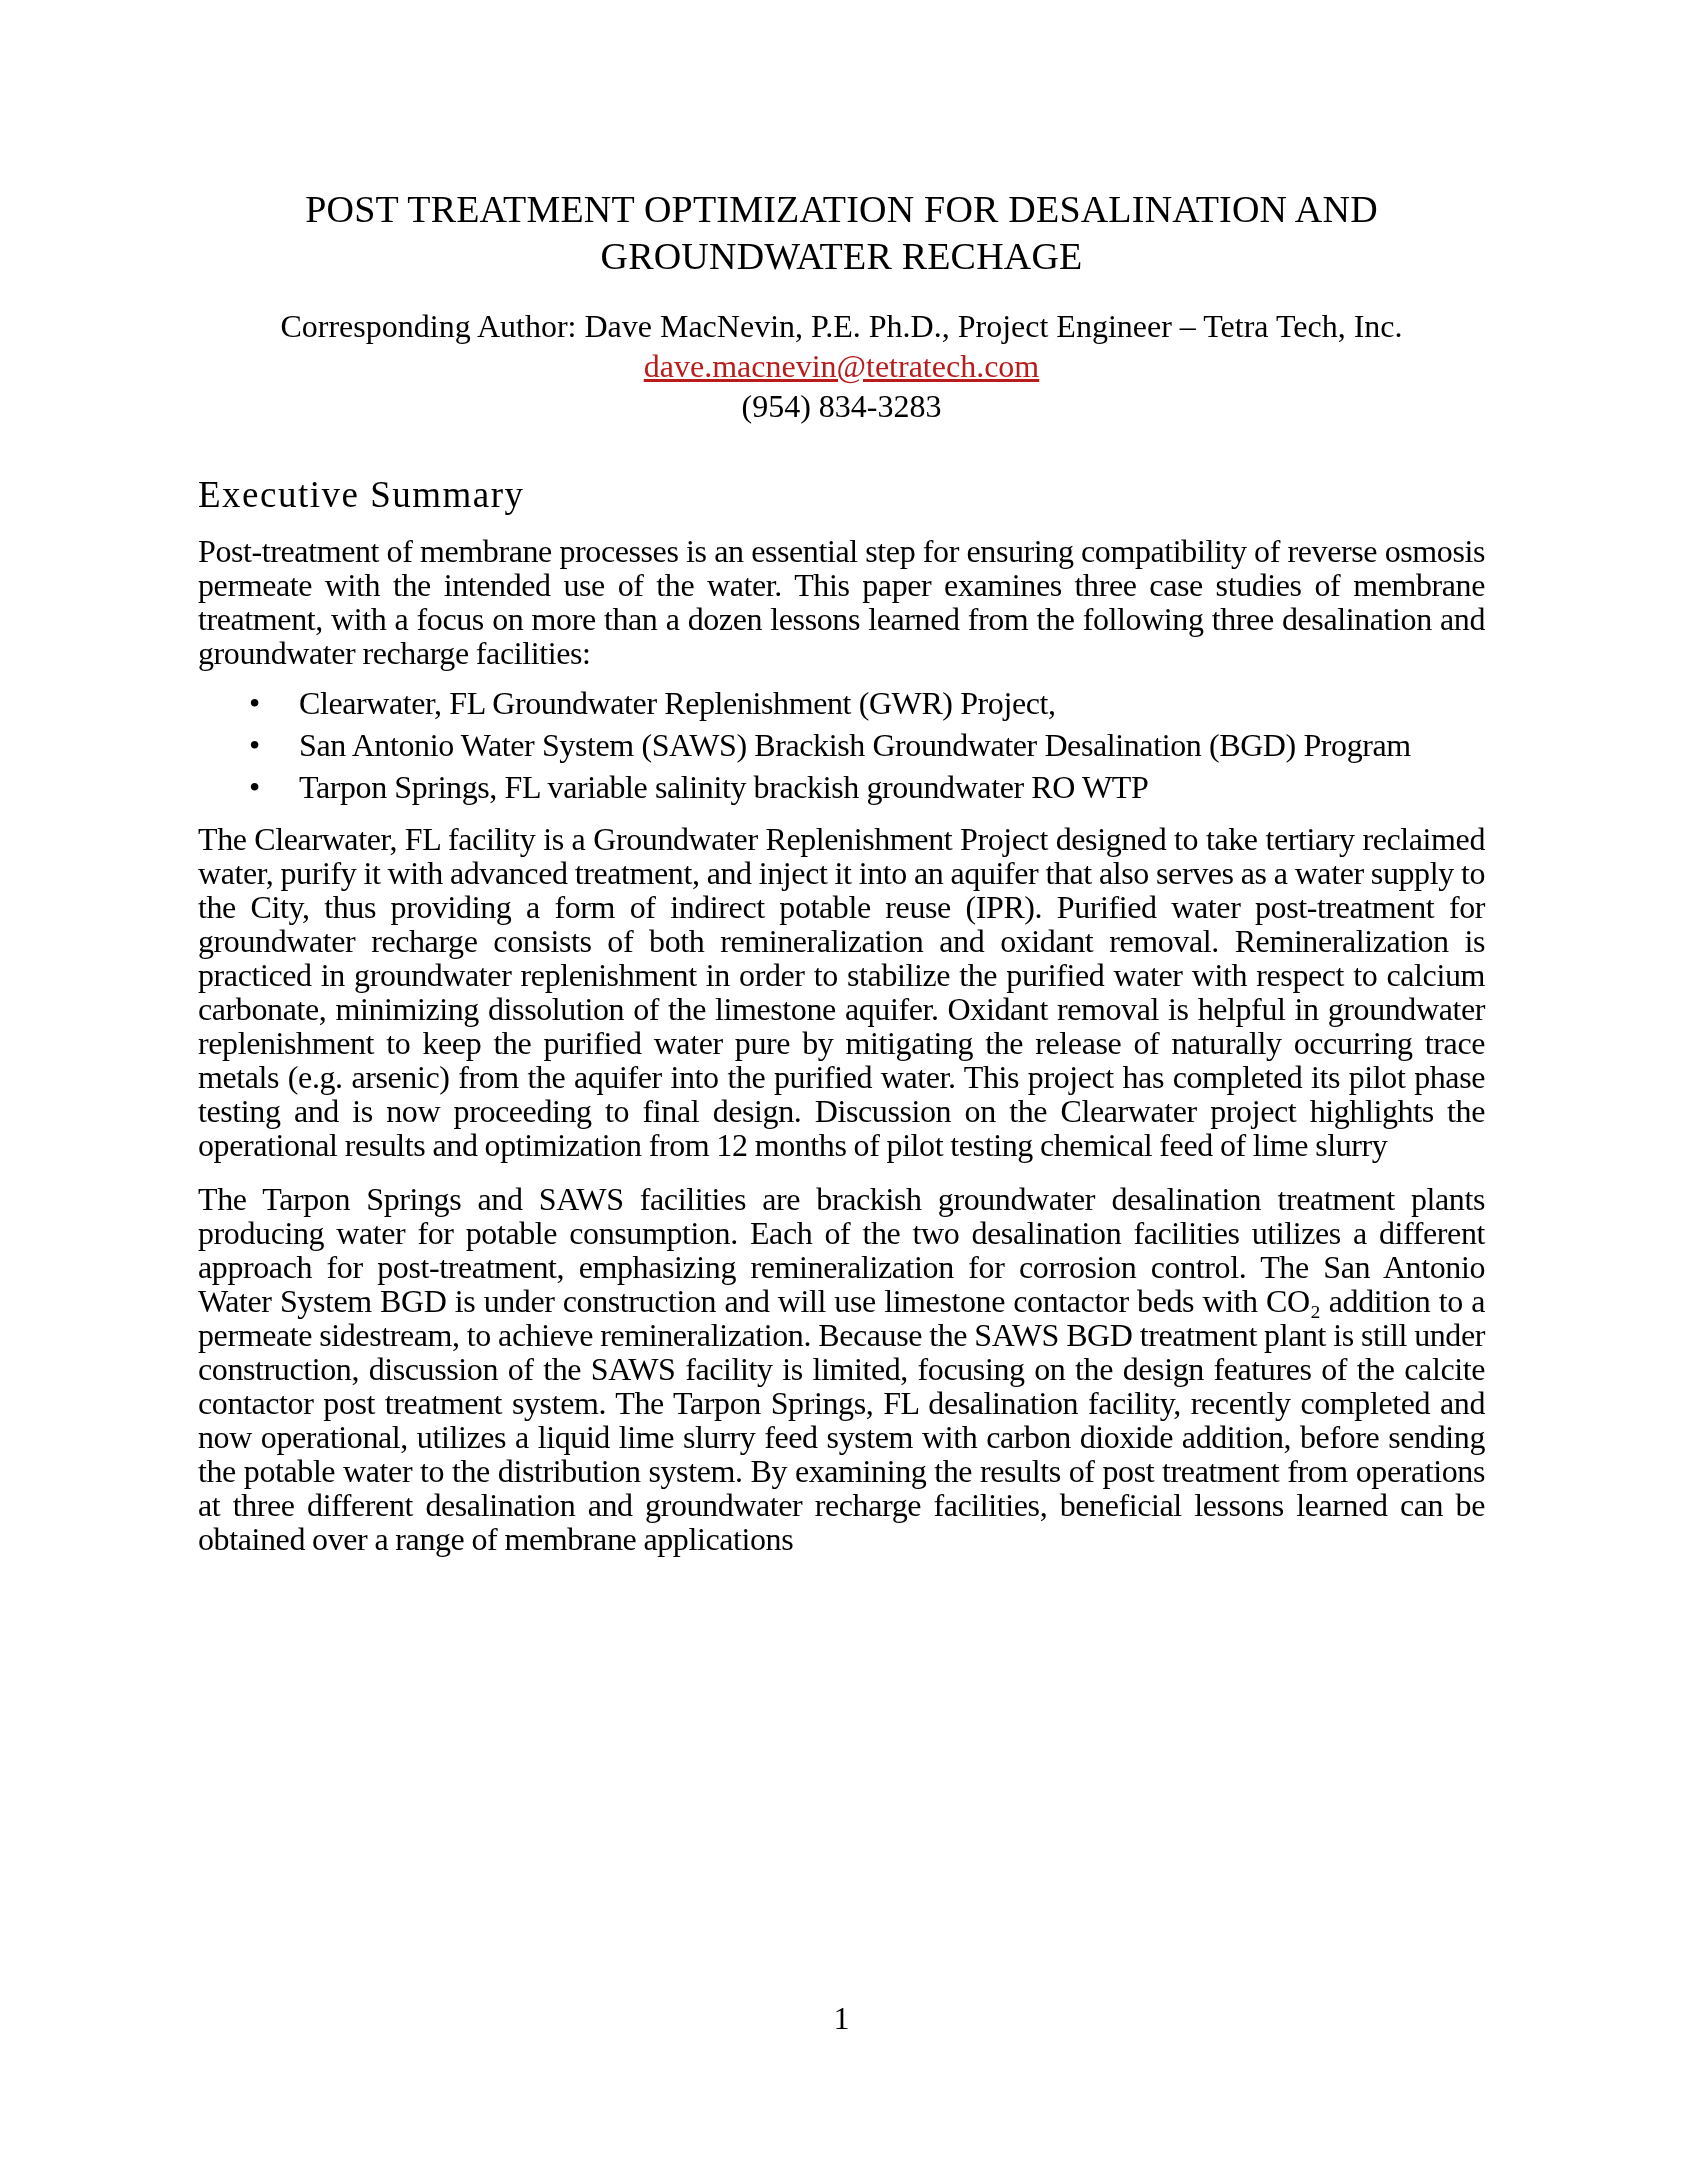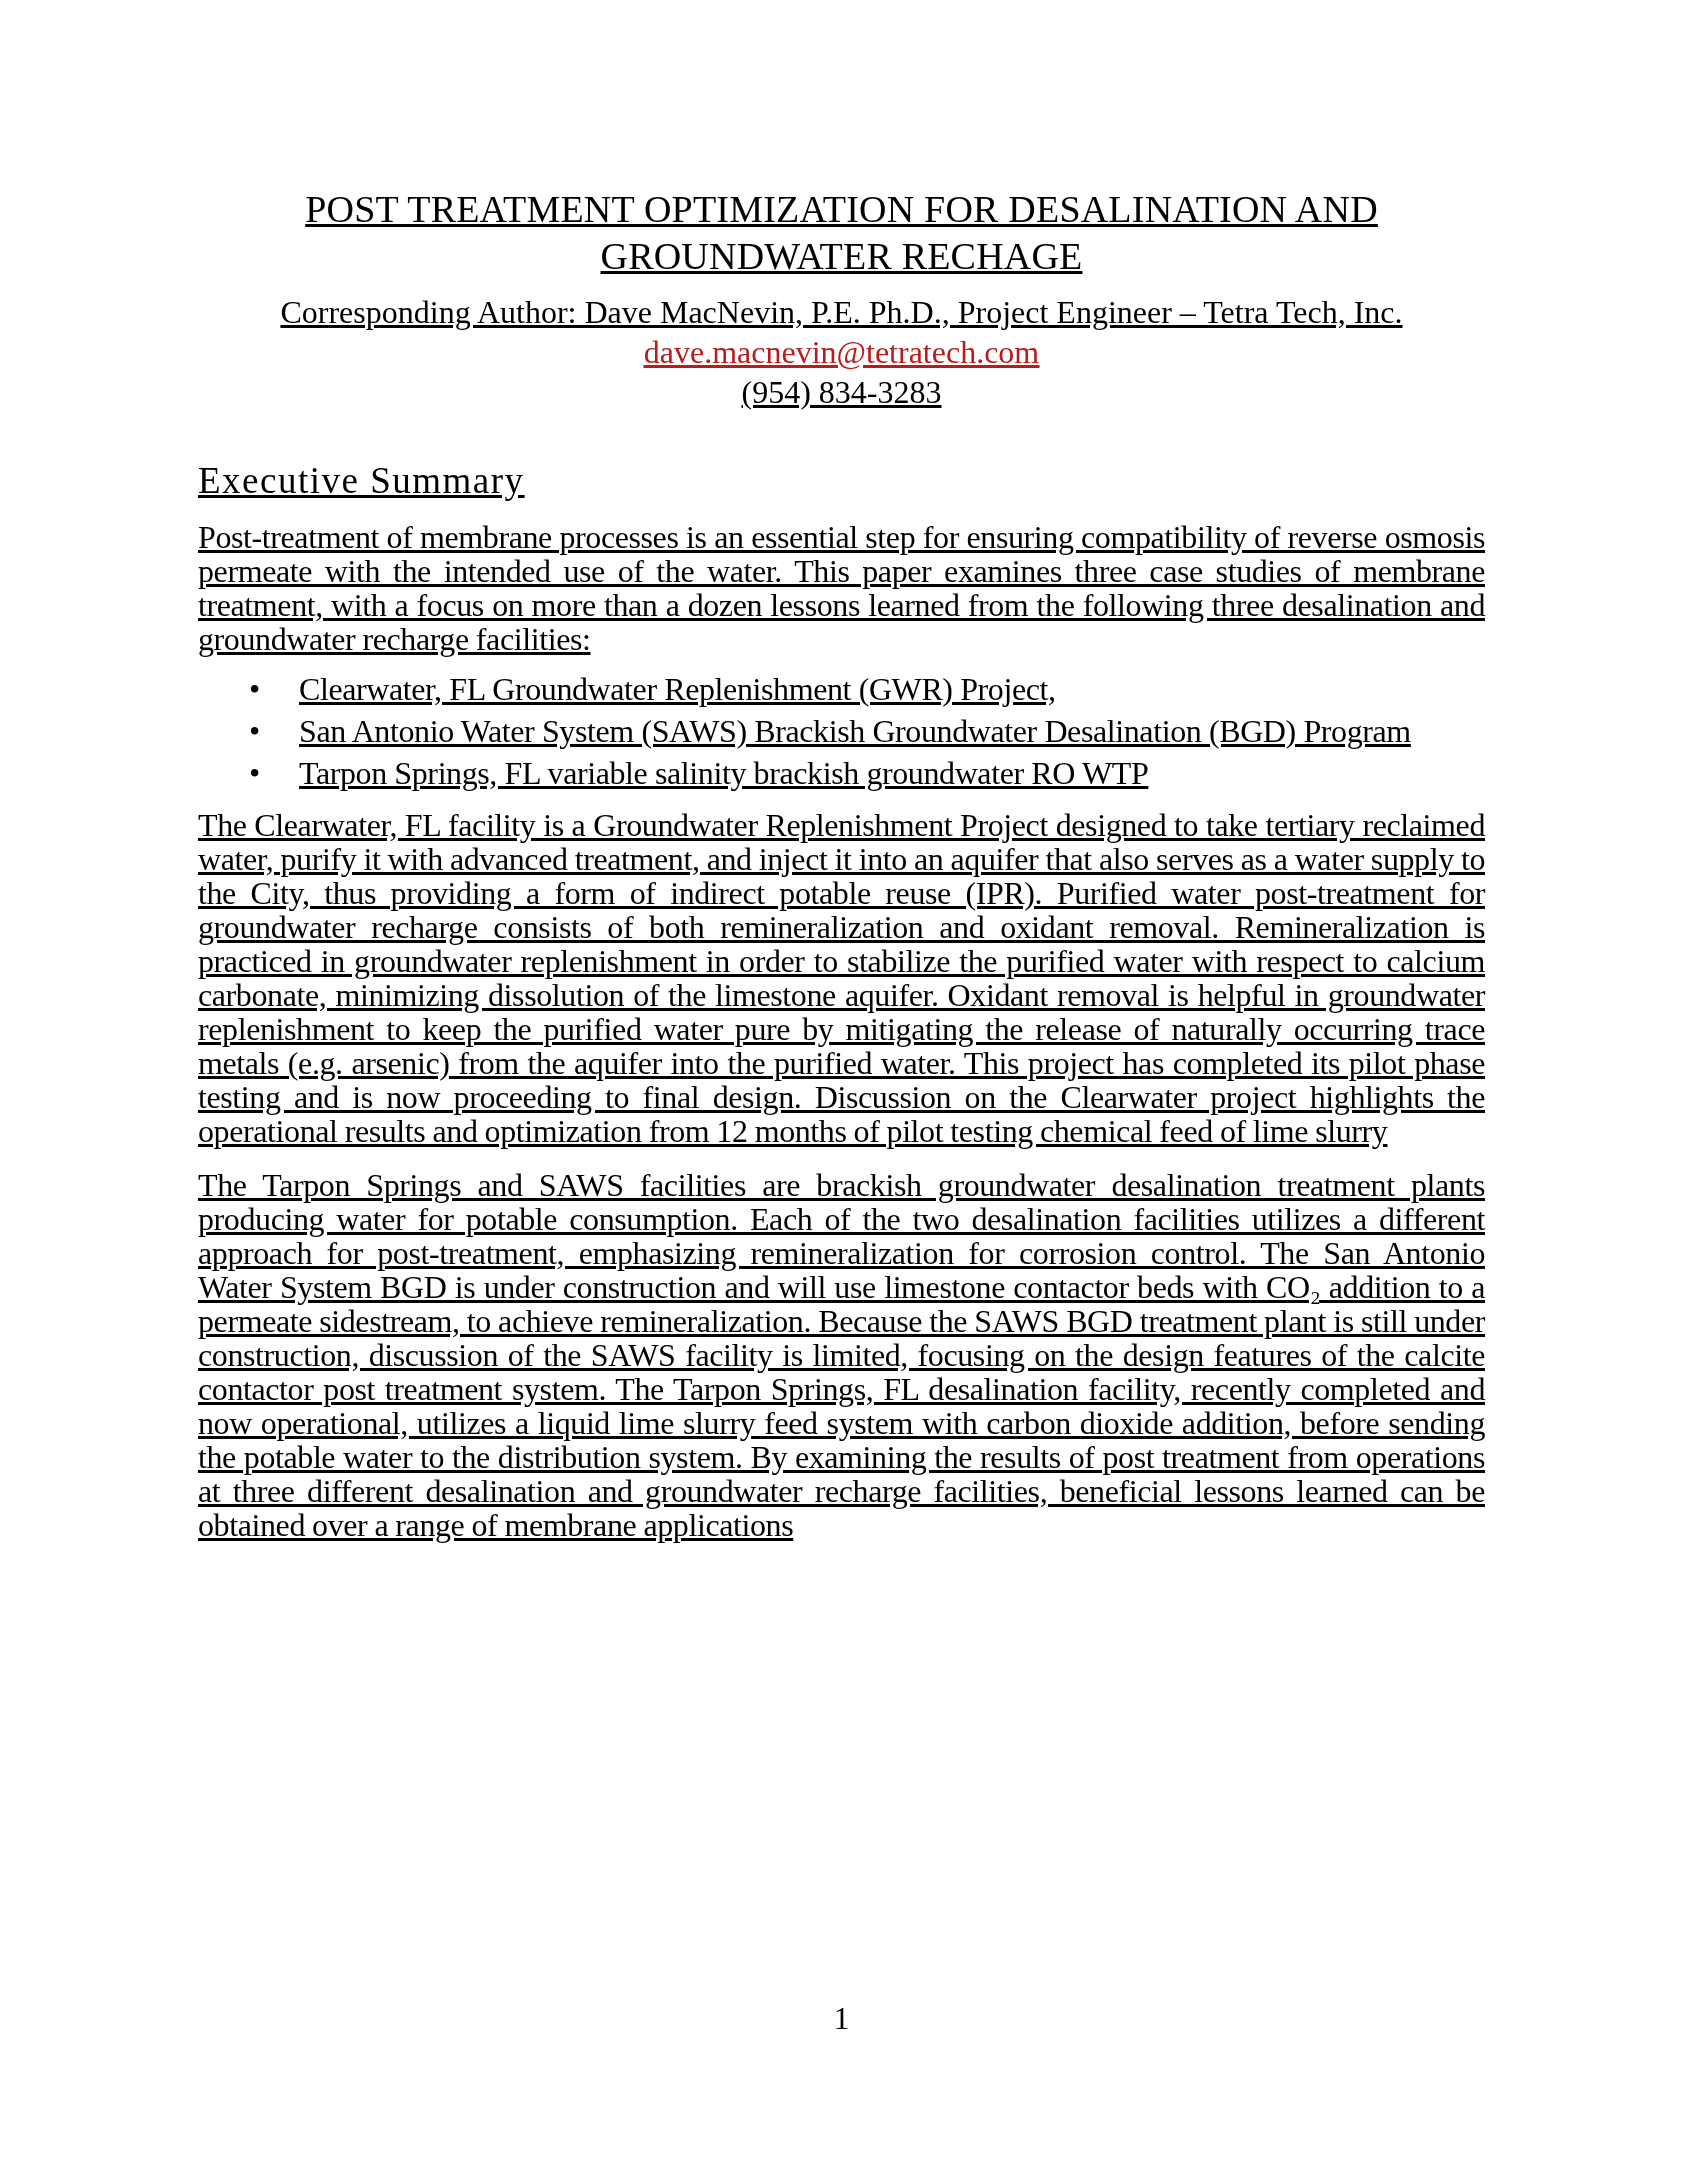--- a/index.html
+++ b/index.html
@@ -8,36 +8,35 @@
     background: #ffffff;
   }
   .page {
     position: relative;
     width: 1683px;
     height: 2178px;
     background: #ffffff;
     color: #000000;
     font-family: "Liberation Serif", "DejaVu Serif", serif;
     overflow: hidden;
-    text-decoration: underline;
   }
   .content {
     padding: 186px 198px 0 198px;
   }
   .title {
     margin: 0;
     text-align: center;
     font-size: 38px;
     font-weight: normal;
     line-height: 47px;
     letter-spacing: 0.2px;
   }
   .title-line { display: block; }
   .author-block {
-    margin-top: 12px;
+    margin-top: 26px;
     text-align: center;
     font-size: 32px;
     line-height: 40px;
   }
   .email-link {
     text-decoration: underline;
     cursor: pointer;
   }
   .section-heading {
     margin: 44px 0 0 0;

